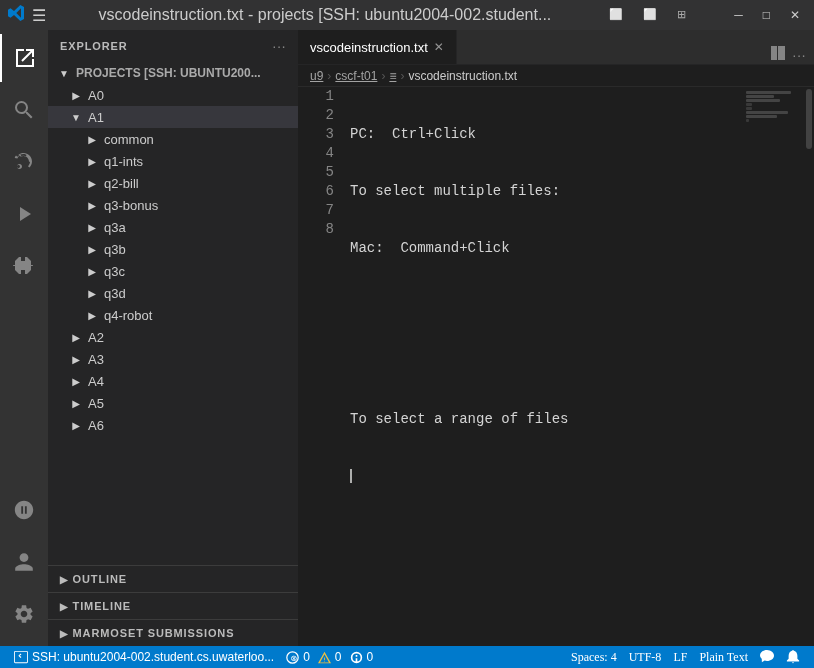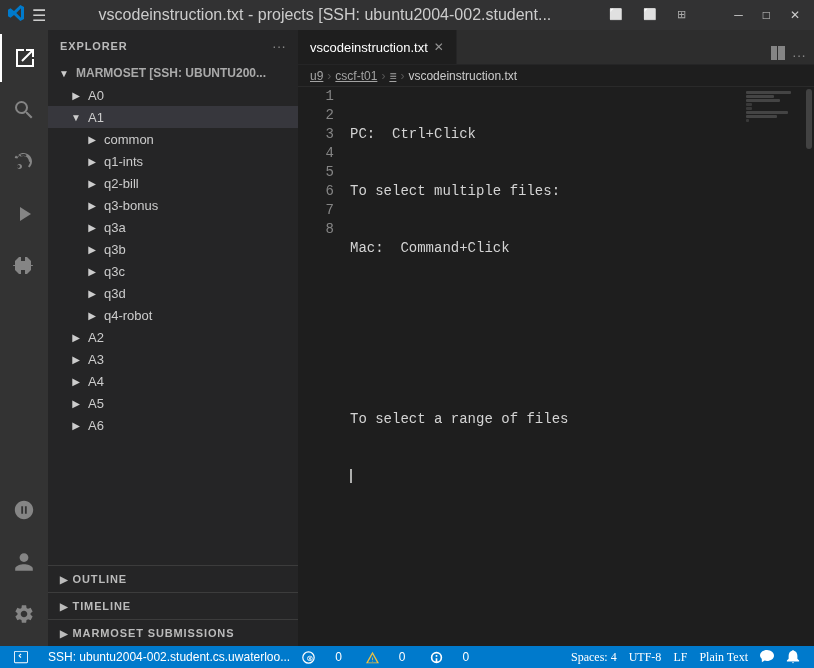--- a/index.html
+++ b/index.html
@@ -293,21 +293,21 @@
       font-size: 12px;
       color: #ffffff;
       flex-shrink: 0;
       gap: 0;
     }
     .status-item {
       display: flex;
       align-items: center;
       padding: 0 6px;
       height: 100%;
-      gap: 20px;
+      gap: 4px;
       cursor: pointer;
       white-space: nowrap;
     }
     .status-right {
       margin-left: auto;
       display: flex;
       align-items: center;
       font-family: Liberation Serif, serif;
     }
   </style>
@@ -383,21 +383,21 @@
   <div class="sidebar">
     <div class="sidebar-header">
       <span class="sidebar-header-title">EXPLORER</span>
       <span class="sidebar-header-actions">···</span>
     </div>
 
     <div class="sidebar-tree">
 
       <div class="tree-item" style="padding-left:8px;">
         <span class="arrow">▼</span>
-        <span class="item-label" style="font-size:12px;font-weight:700;color:#aaa;">MARMOSET [SSH: UBUNTU200...</span>
+        <span class="item-label" style="font-size:12px;font-weight:700;color:#aaa;">PROJECTS [SSH: UBUNTU200...</span>
       </div>
 
       <div class="tree-item" style="padding-left:20px;">
         <span class="arrow">▶</span>
         <span class="item-label">A0</span>
       </div>
 
       <div class="tree-item selected" style="padding-left:20px;">
         <span class="arrow">▼</span>
         <span class="item-label">A1</span>

